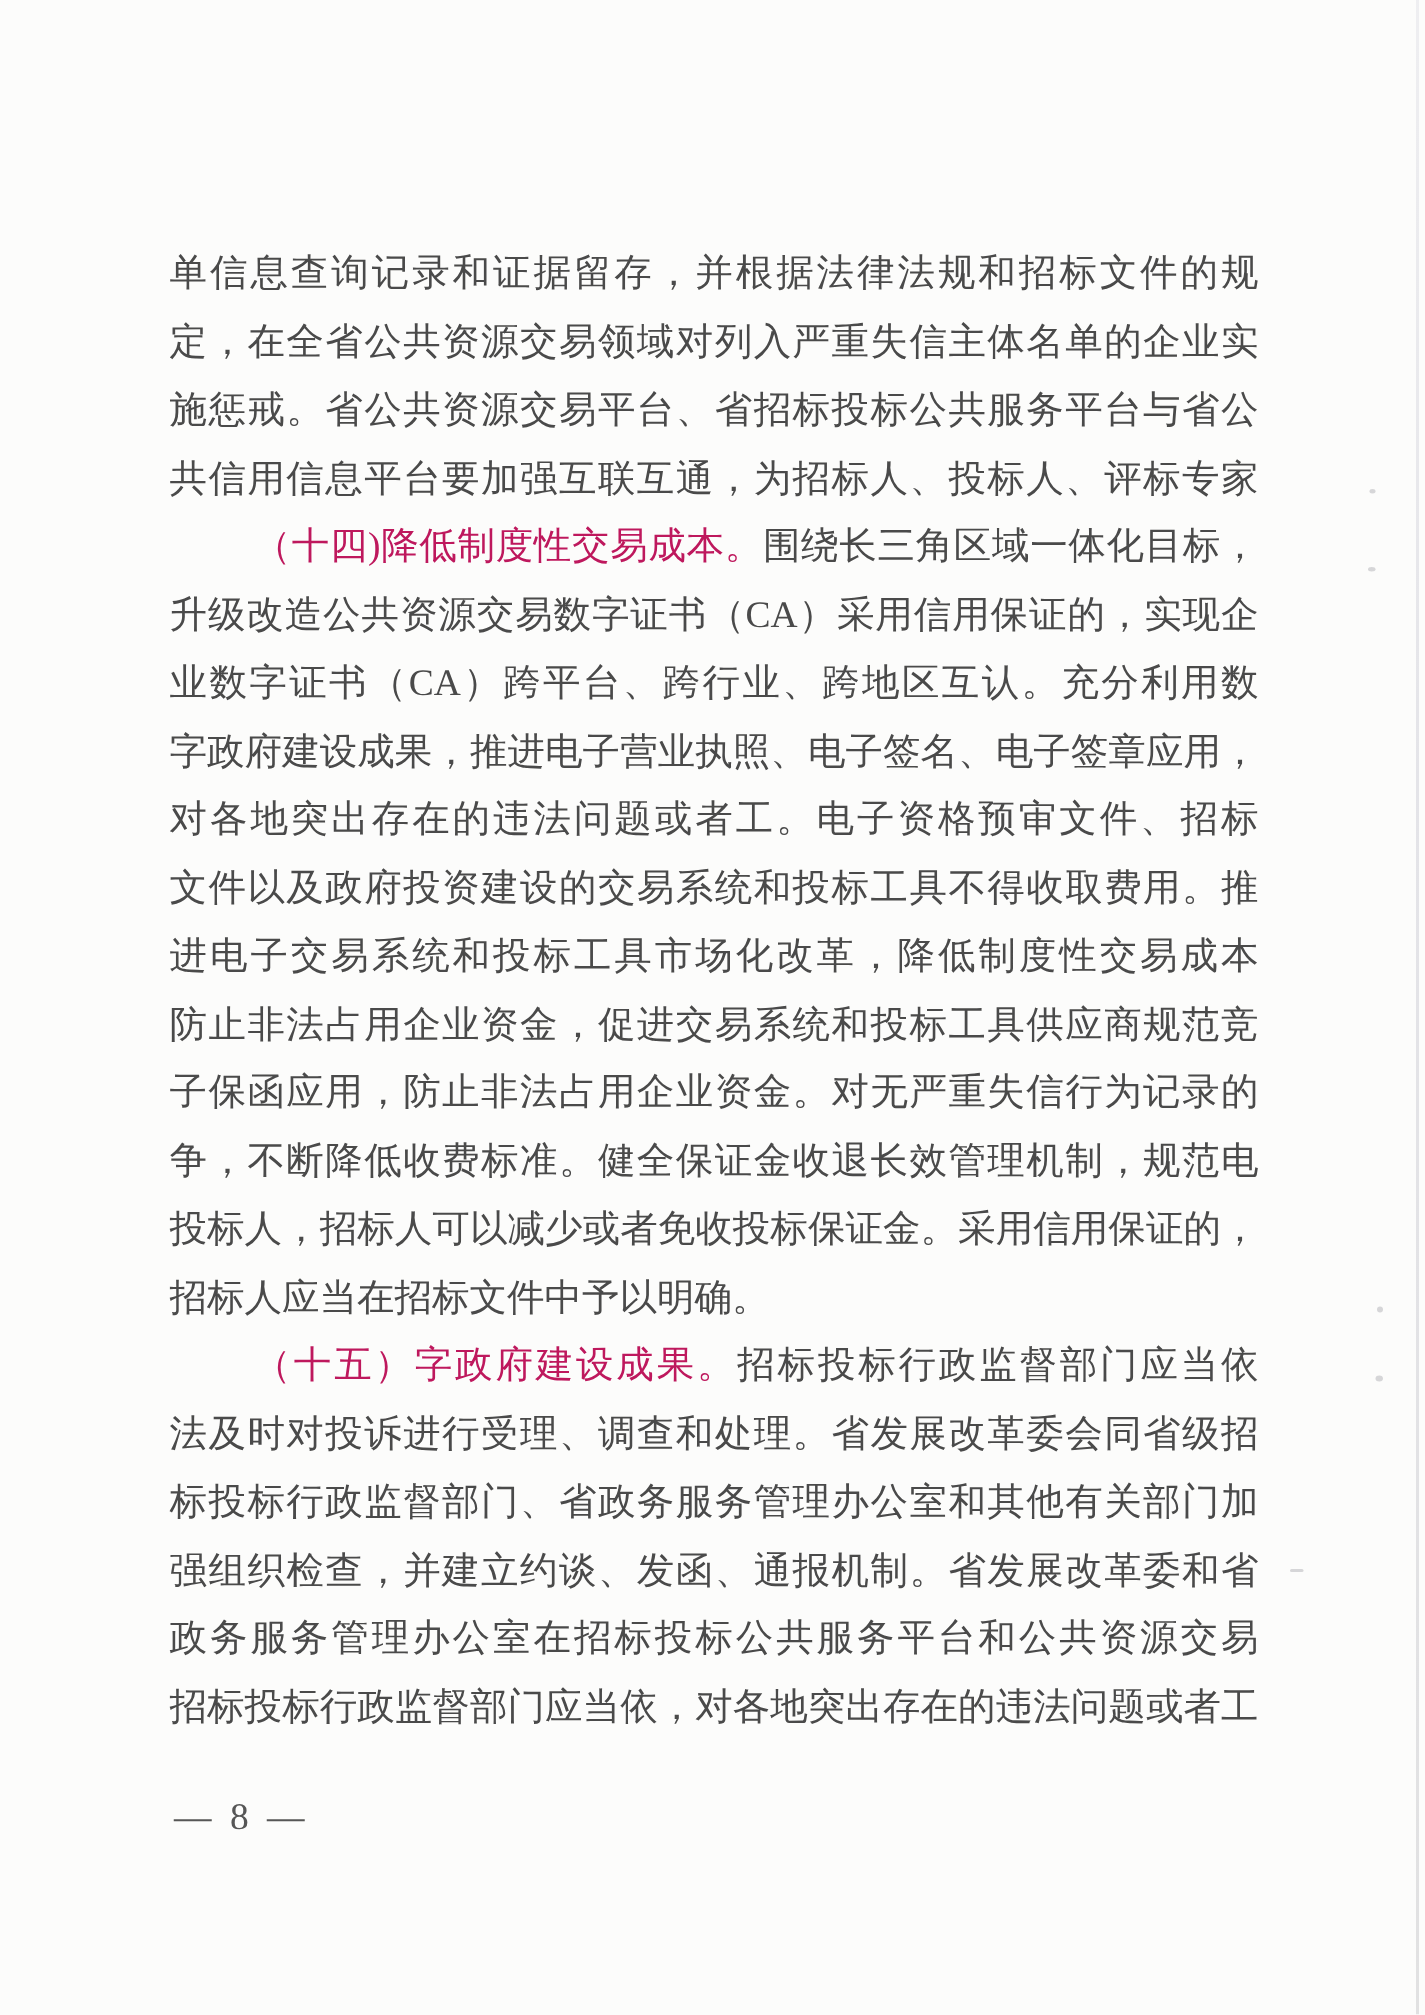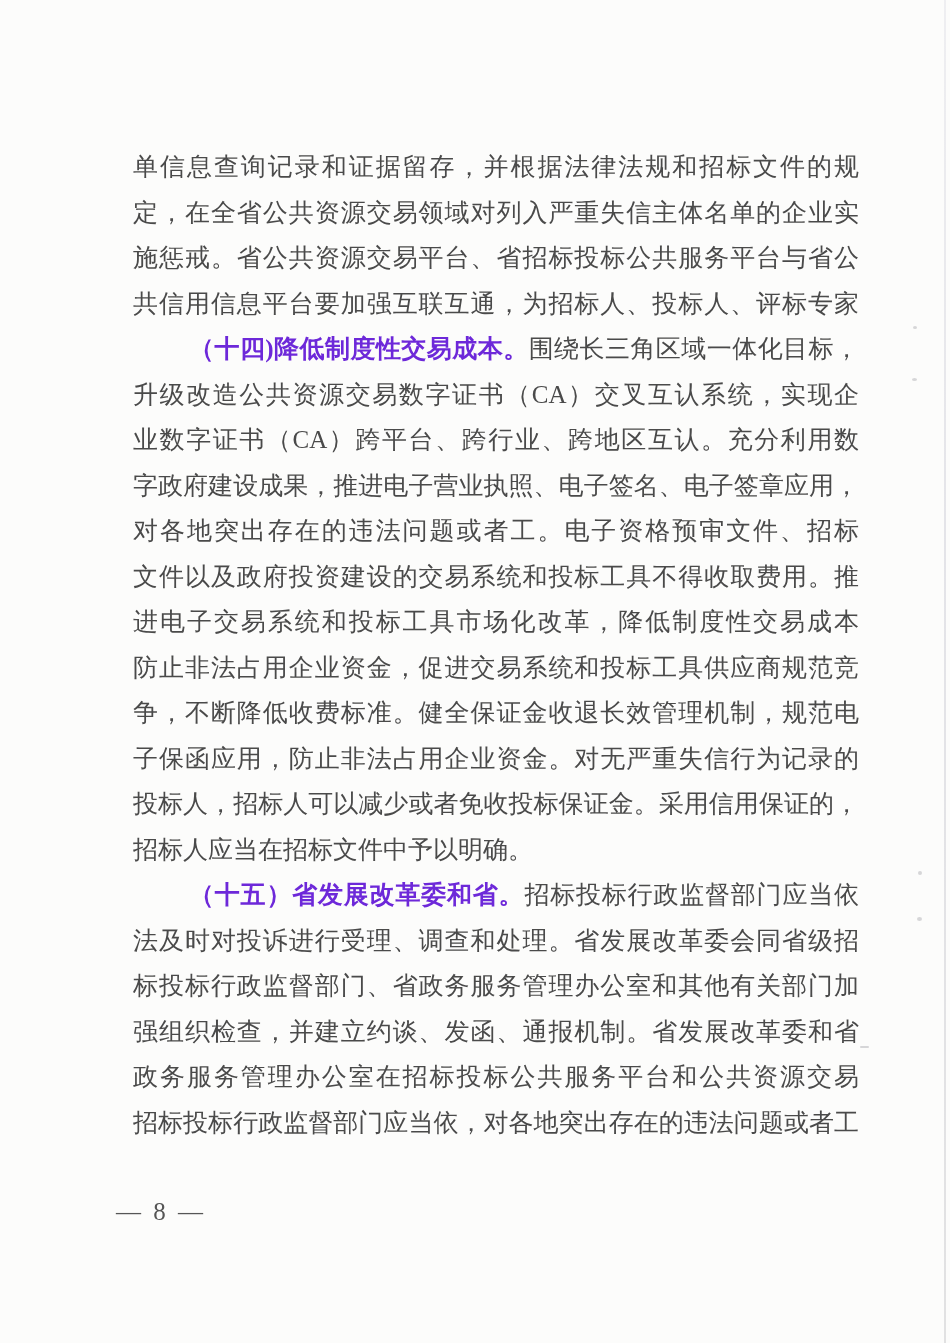--- a/index.html
+++ b/index.html
@@ -14,42 +14,41 @@
     background: #fcfcfb;
     font-family: "Liberation Serif", "DejaVu Serif", serif;
   }
   .page {
     position: absolute;
     inset: 0;
   }
   .text-block {
     position: absolute;
     left: 113px;
-    top: 144px;
+    top: 160px;
     width: 726px;
     color: #4a4a4a;
     font-size: 25px;
-    margin-left: 20px;
   }
   .line {
     height: 45.5px;
     line-height: 45.5px;
     overflow: hidden;
   }
   .line.just {
     text-align: justify;
     text-align-last: justify;
     text-justify: inter-character;
   }
   .line.indent {
     text-indent: 56px;
   }
   .line .bold {
-    font-weight: bold;
-    color: #6d28d9;
+    font-weight: normal;
+    color: #be185d;
   }
   .page-number {
     position: absolute;
     left: 116px;
     top: 1192px;
     height: 40px;
     line-height: 40px;
     font-size: 25px;
     color: #565656;
     letter-spacing: 3px;
@@ -78,32 +77,32 @@
 </head>
 <body>
 
 <div class="page">
   <div class="text-block" id="text-block">
       <div class="line just">单信息查询记录和证据留存，并根据法律法规和招标文件的规</div>
       <div class="line just">定，在全省公共资源交易领域对列入严重失信主体名单的企业实</div>
       <div class="line just">施惩戒。省公共资源交易平台、省招标投标公共服务平台与省公</div>
       <div class="line just">共信用信息平台要加强互联互通，为招标人、投标人、评标专家</div>
       <div class="line just indent"><span class="bold">（十四)降低制度性交易成本。</span>围绕长三角区域一体化目标，</div>
-      <div class="line just">升级改造公共资源交易数字证书（CA）交叉互认系统，实现企</div>
+      <div class="line just">升级改造公共资源交易数字证书（CA）采用信用保证的，实现企</div>
       <div class="line just">业数字证书（CA）跨平台、跨行业、跨地区互认。充分利用数</div>
       <div class="line just">字政府建设成果，推进电子营业执照、电子签名、电子签章应用，</div>
       <div class="line just">对各地突出存在的违法问题或者工。电子资格预审文件、招标</div>
       <div class="line just">文件以及政府投资建设的交易系统和投标工具不得收取费用。推</div>
       <div class="line just">进电子交易系统和投标工具市场化改革，降低制度性交易成本</div>
       <div class="line just">防止非法占用企业资金，促进交易系统和投标工具供应商规范竞</div>
+      <div class="line just">子保函应用，防止非法占用企业资金。对无严重失信行为记录的</div>
       <div class="line just">争，不断降低收费标准。健全保证金收退长效管理机制，规范电</div>
-      <div class="line just">子保函应用，防止非法占用企业资金。对无严重失信行为记录的</div>
       <div class="line just">投标人，招标人可以减少或者免收投标保证金。采用信用保证的，</div>
       <div class="line">招标人应当在招标文件中予以明确。</div>
-      <div class="line just indent"><span class="bold">（十五）省发展改革委和省。</span>招标投标行政监督部门应当依</div>
+      <div class="line just indent"><span class="bold">（十五）字政府建设成果。</span>招标投标行政监督部门应当依</div>
       <div class="line just">法及时对投诉进行受理、调查和处理。省发展改革委会同省级招</div>
       <div class="line just">标投标行政监督部门、省政务服务管理办公室和其他有关部门加</div>
       <div class="line just">强组织检查，并建立约谈、发函、通报机制。省发展改革委和省</div>
       <div class="line just">政务服务管理办公室在招标投标公共服务平台和公共资源交易</div>
       <div class="line just">招标投标行政监督部门应当依，对各地突出存在的违法问题或者工</div>
     </div>
   <div class="page-number">— 8 —</div>
   <div class="edge-line"></div>
   <div class="speck s1"></div>
   <div class="speck s2"></div>

